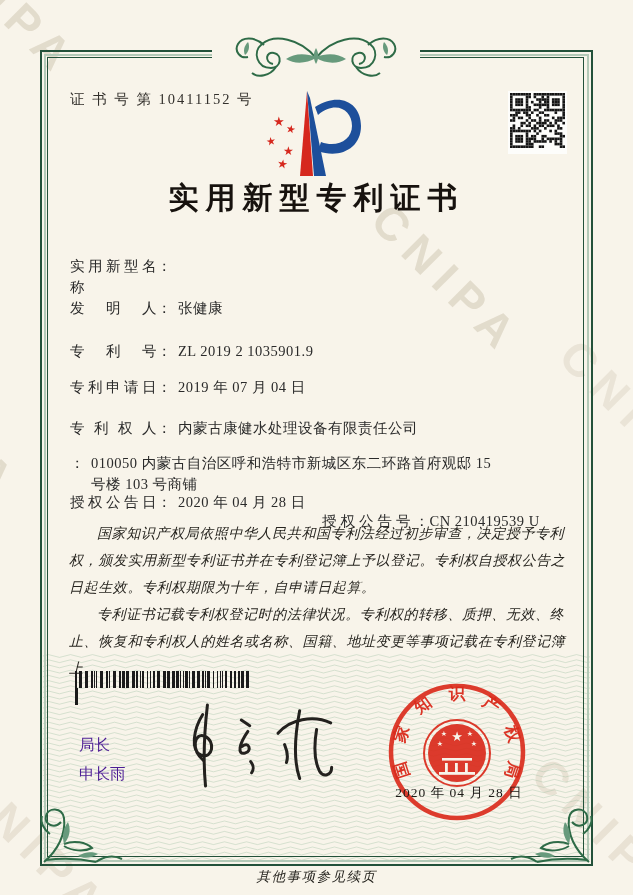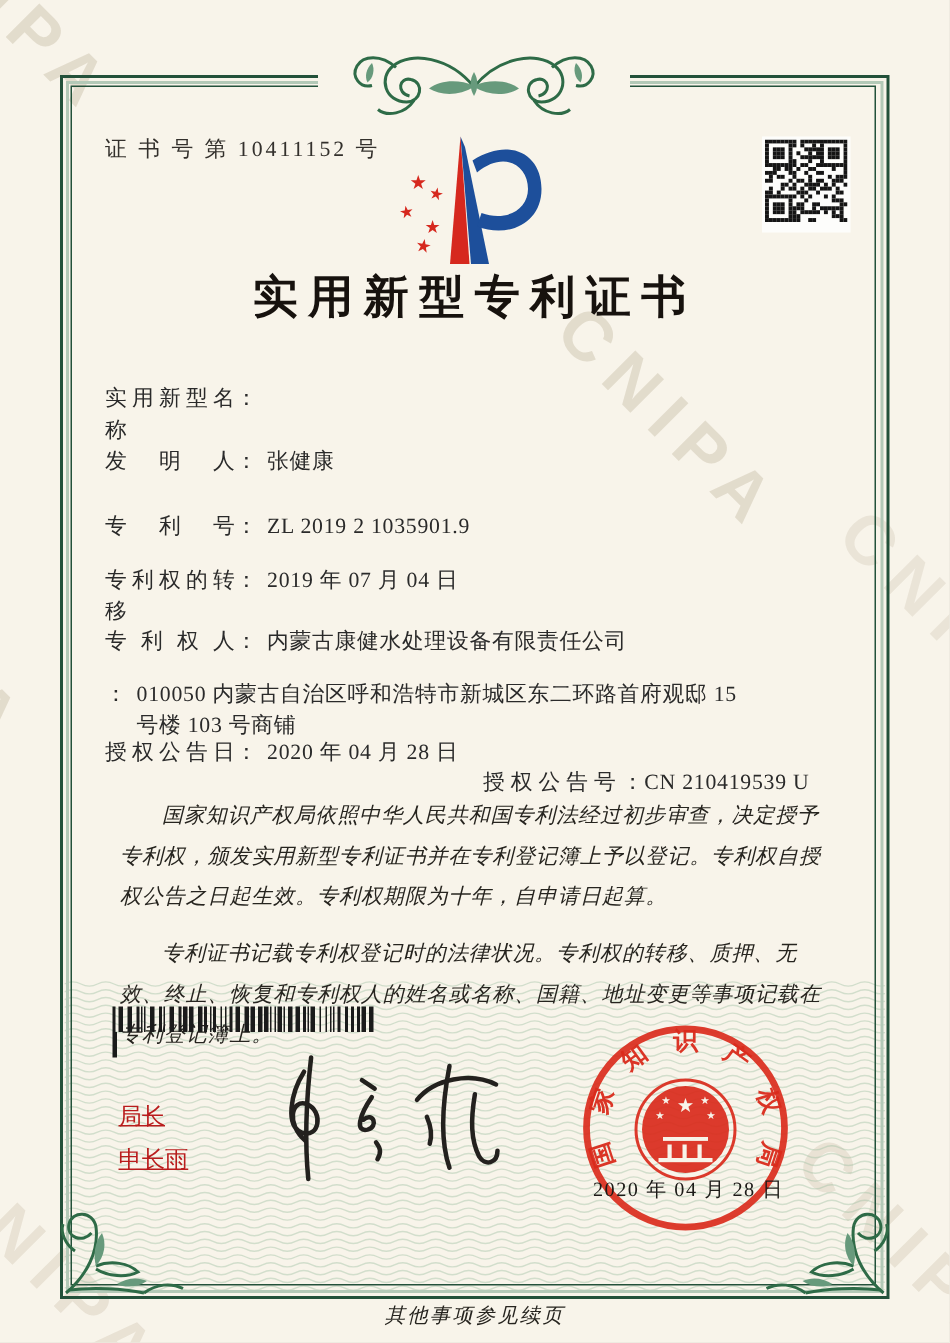--- a/index.html
+++ b/index.html
@@ -42,26 +42,26 @@
   .frow{position:absolute;left:70px;width:515px;display:flex;z-index:3;
         font-size:14.5px;line-height:21px;letter-spacing:.5px;}
   .flabel{display:inline-block;width:87px;text-align:justify;text-align-last:justify;flex:none;}
   .fcolon{flex:none;margin-right:6px;}
   .fvalue{flex:1;}
   .grant-no{position:absolute;left:322px;top:512px;z-index:3;font-size:14.5px;letter-spacing:.5px;}
   .grant-no .glabel{letter-spacing:4px;}
   
   .legal{position:absolute;left:69px;top:520px;width:499px;z-index:3;
          font-size:14px;line-height:27px;font-style:italic;letter-spacing:.6px;color:#26241f;}
-  .legal p{margin:11px;text-indent:2em;}
+  .legal p{margin:0;text-indent:2em;}
   
   .barcode{position:absolute;left:75px;top:671px;width:176px;height:17px;z-index:3;font-size:0;}
   .barcode span{display:inline-block;height:100%;}
-  .signer{position:absolute;left:79px;top:730px;z-index:3;font-size:15.5px;line-height:29px;color:#b91c1c;
-          font-family:"Liberation Sans","DejaVu Sans",sans-serif;text-decoration:underline;}
+  .signer{position:absolute;left:79px;top:730px;z-index:3;font-size:15.5px;line-height:29px;color:#4c1d95;
+          font-family:"Liberation Sans","DejaVu Sans",sans-serif;}
   .sig-svg{position:absolute;left:182px;top:700px;z-index:3;}
   .seal-svg{position:absolute;left:384px;top:679px;z-index:3;}
   .seal-date{position:absolute;left:380px;top:784px;width:158px;text-align:center;z-index:4;
              font-size:13.5px;color:#1c1a17;letter-spacing:1px;}
   .page-no{position:absolute;left:0;right:0;top:827px;text-align:center;z-index:3;font-size:12.5px;letter-spacing:1px;color:#33302c;}
   .cont-note{position:absolute;left:0;right:0;top:868px;text-align:center;z-index:3;
              font-size:13.5px;font-style:italic;letter-spacing:1.5px;color:#26241f;}
 </style>
 </head>
 <body>
@@ -444,21 +444,21 @@
     <span class="flabel">发明人</span>
       <span class="fcolon">：</span>
       <span class="fvalue">张健康</span>
   </div>
   <div class="frow" style="top:341px">
     <span class="flabel">专利号</span>
       <span class="fcolon">：</span>
       <span class="fvalue">ZL 2019 2 1035901.9</span>
   </div>
   <div class="frow" style="top:377px">
-    <span class="flabel">专利权的转移</span>
+    <span class="flabel">专利申请日</span>
       <span class="fcolon">：</span>
       <span class="fvalue">2019 年 07 月 04 日</span>
   </div>
   <div class="frow" style="top:418px">
     <span class="flabel">专利权人</span>
       <span class="fcolon">：</span>
       <span class="fvalue">内蒙古康健水处理设备有限责任公司</span>
   </div>
   <div class="frow" style="top:453px;width:516px">
       <span class="fcolon">：</span>

